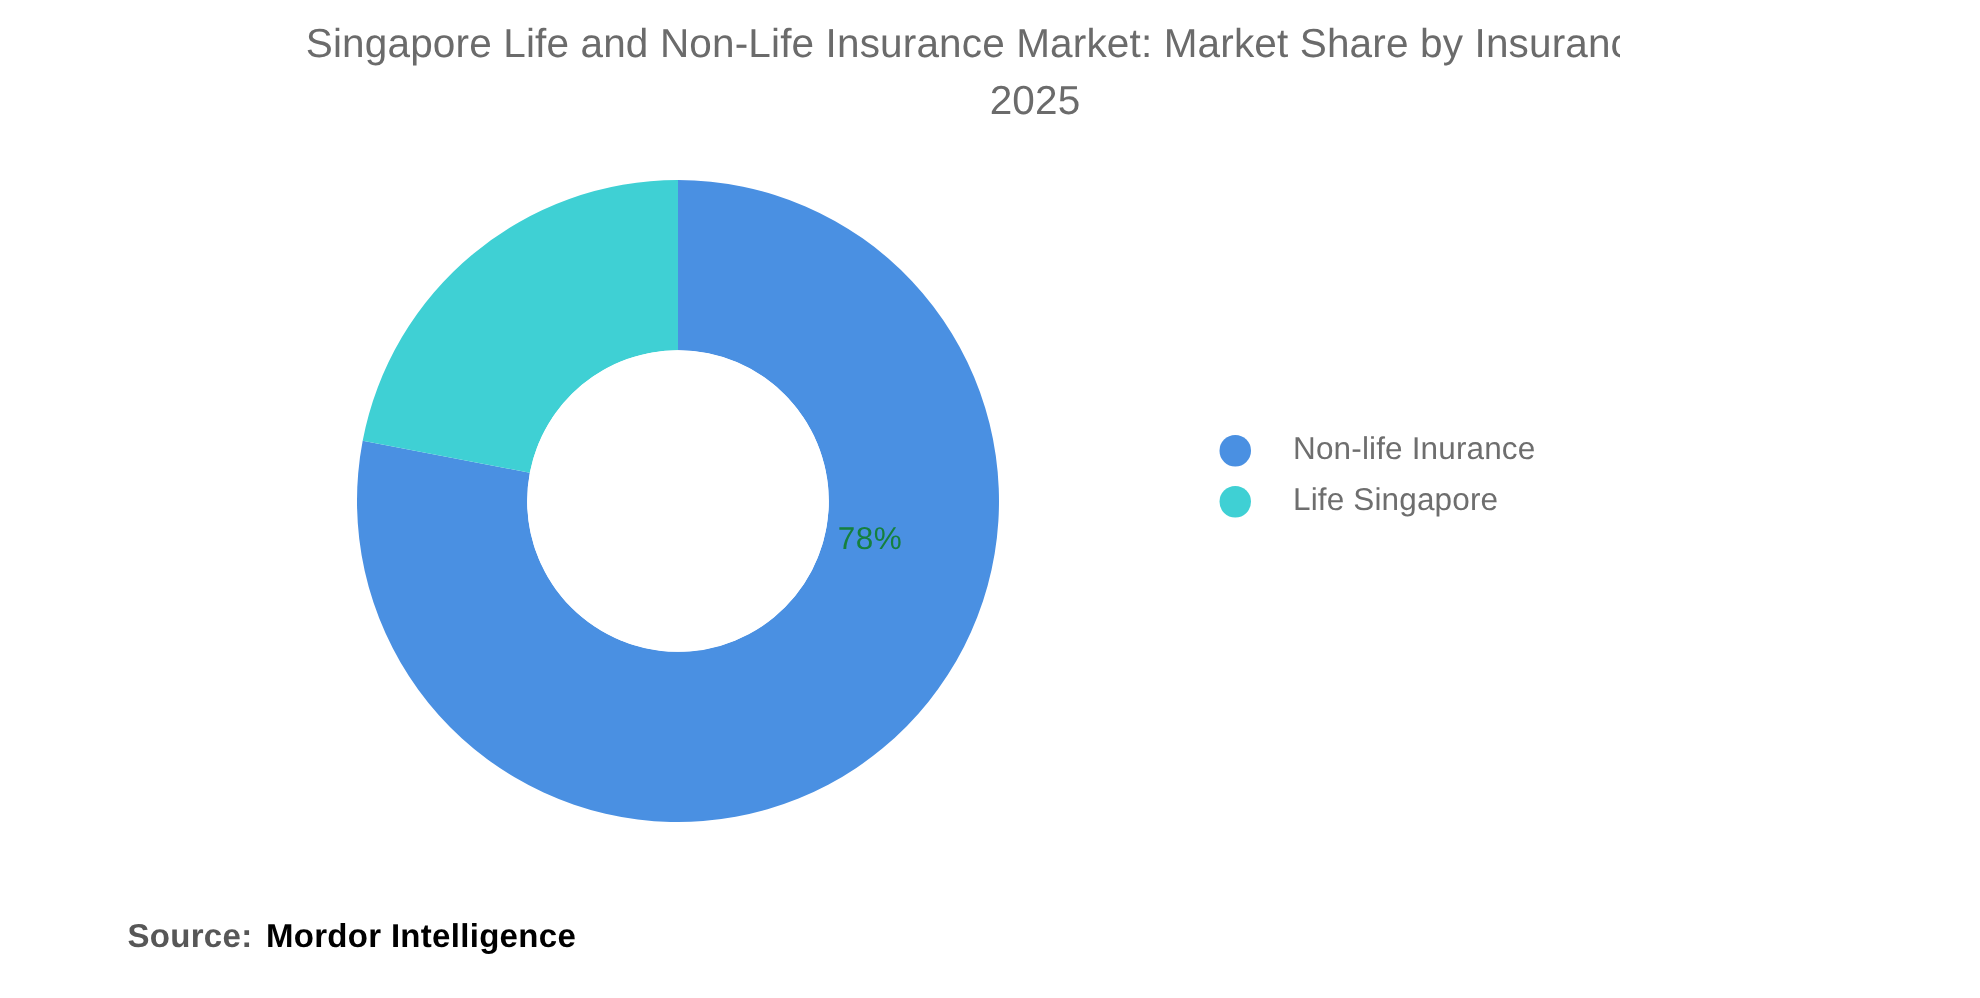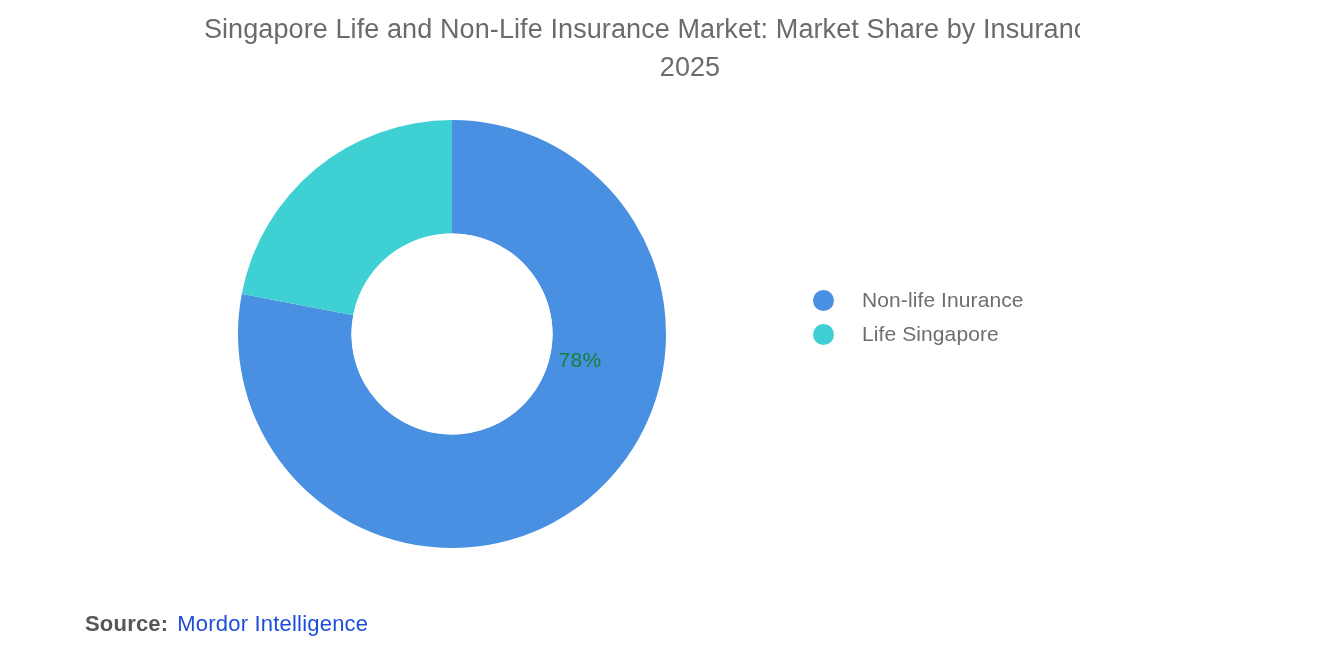--- a/index.html
+++ b/index.html
@@ -95,22 +95,22 @@
     font-size: 22px;
     margin-left: 28px;
   }
   #source-label {
     font-weight: 700;
     color: #575757;
     letter-spacing: 0.2px;
   }
   #source-value {
     margin-left: 9px;
-    font-weight: 400;
-    color: #1d4ed8;
+    font-weight: 700;
+    color: #000000;
     letter-spacing: 0.2px;
     text-align: center;
   }
 
   
   #brand-logo {
     position: absolute;
     left: 1185px;
     top: 597px;
     width: 68px;

